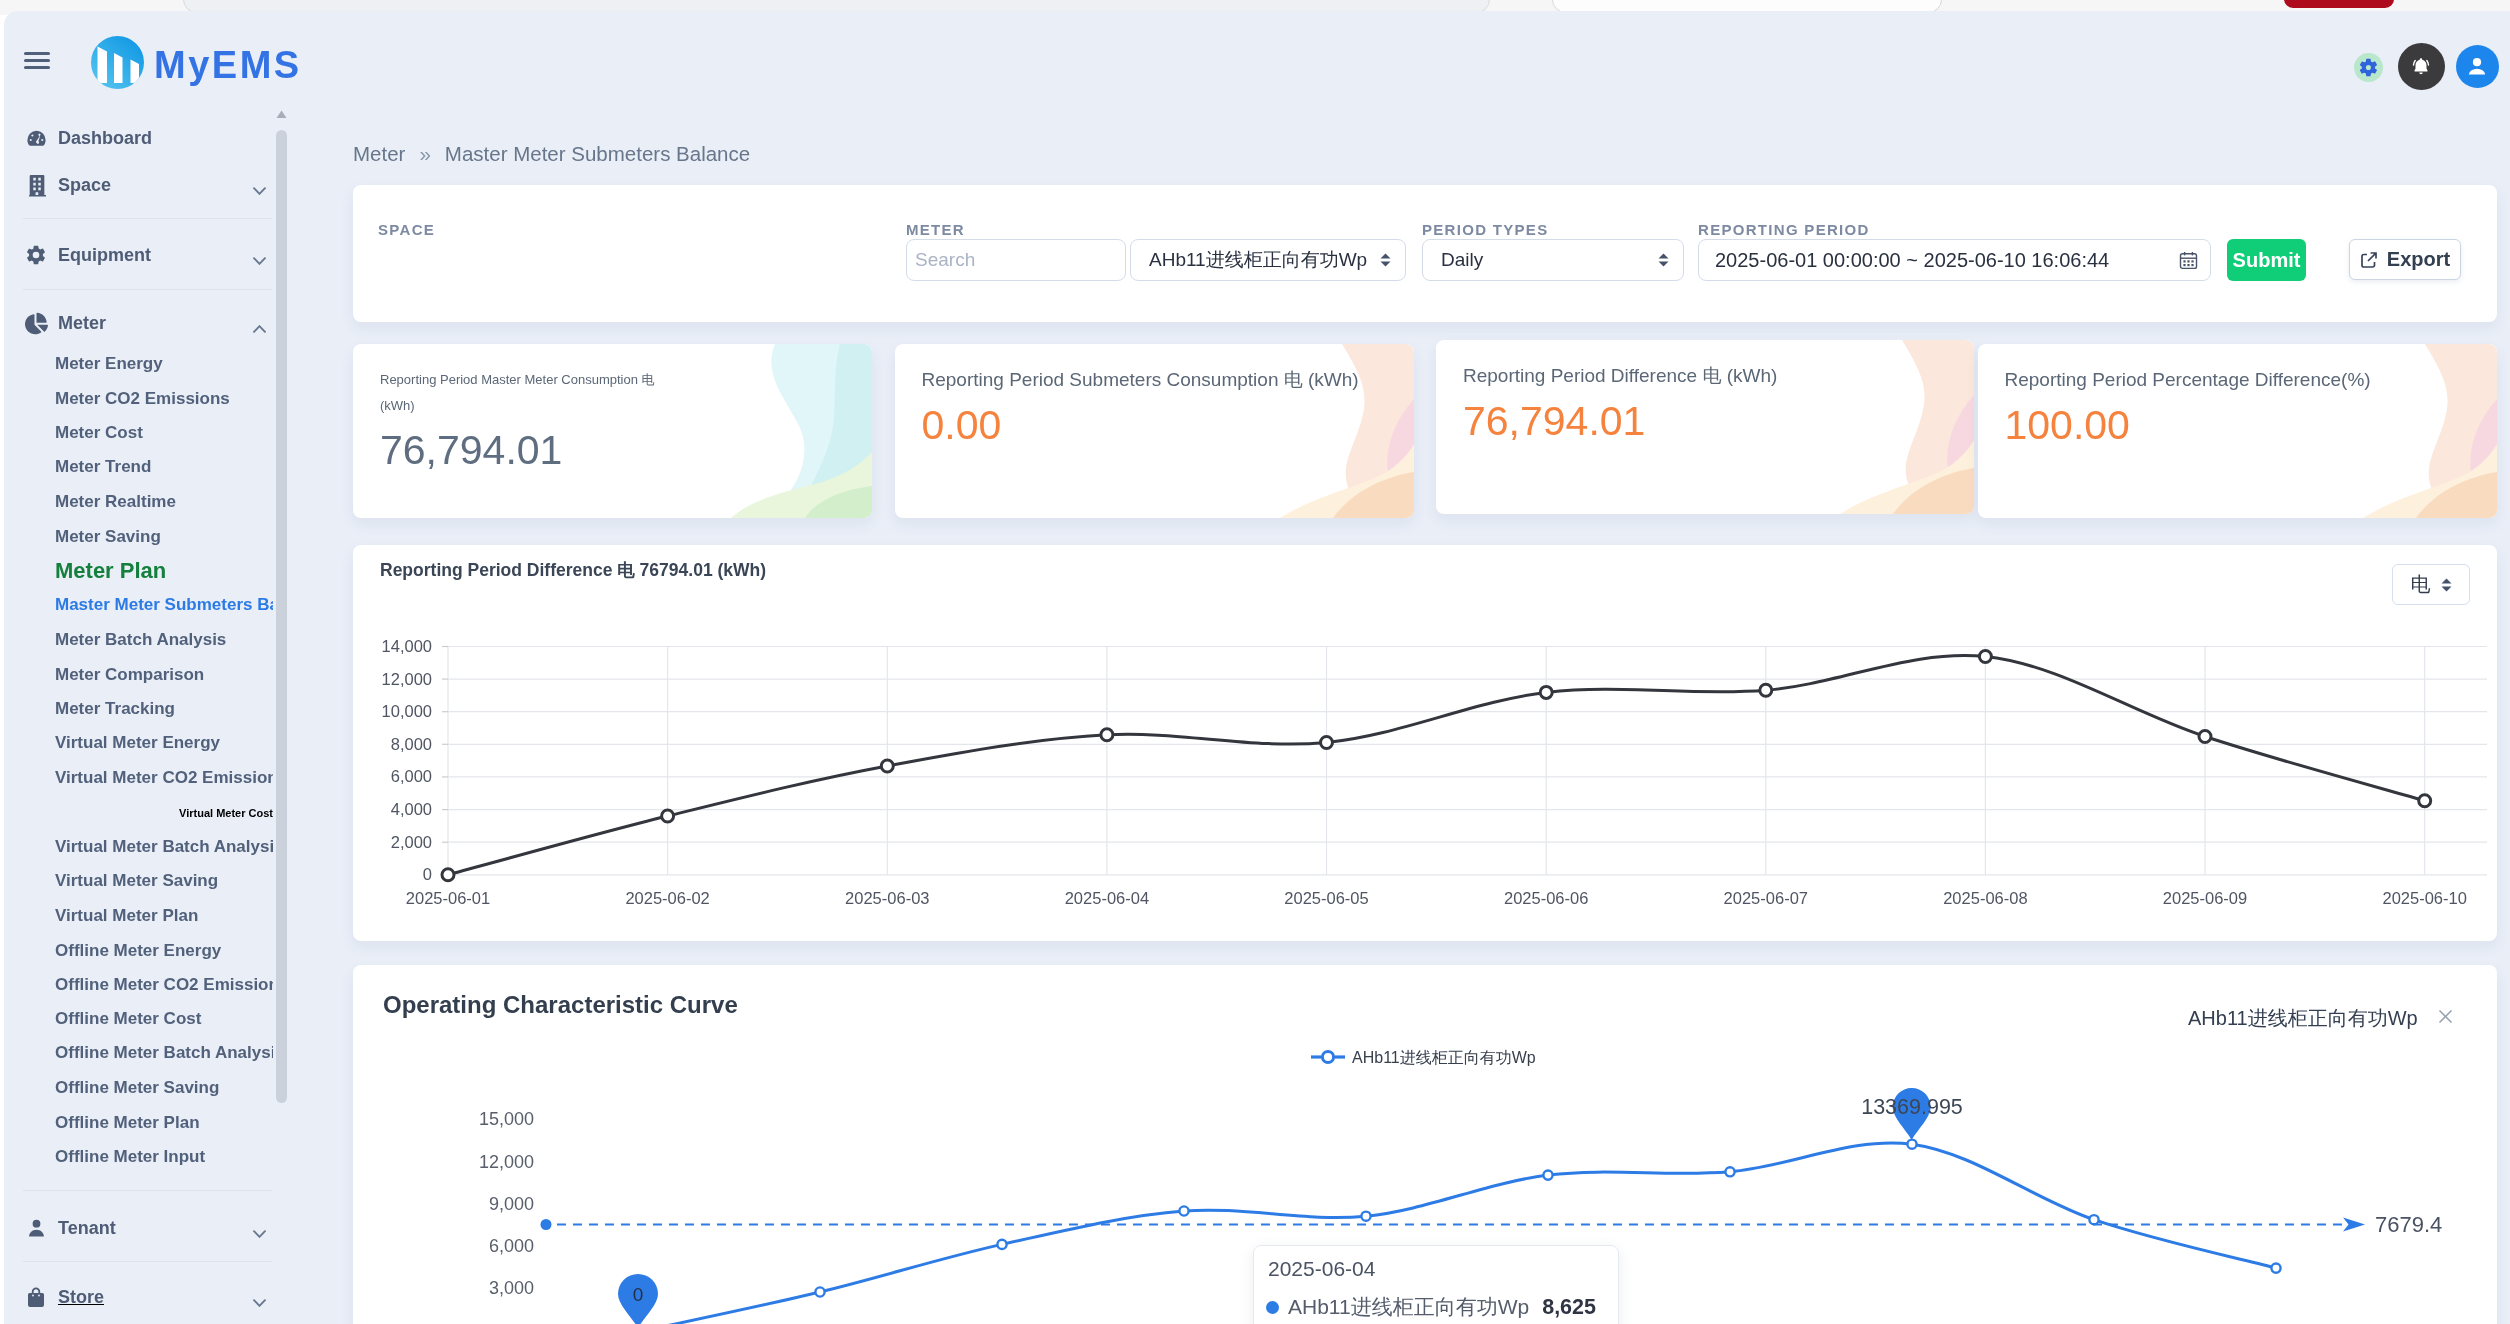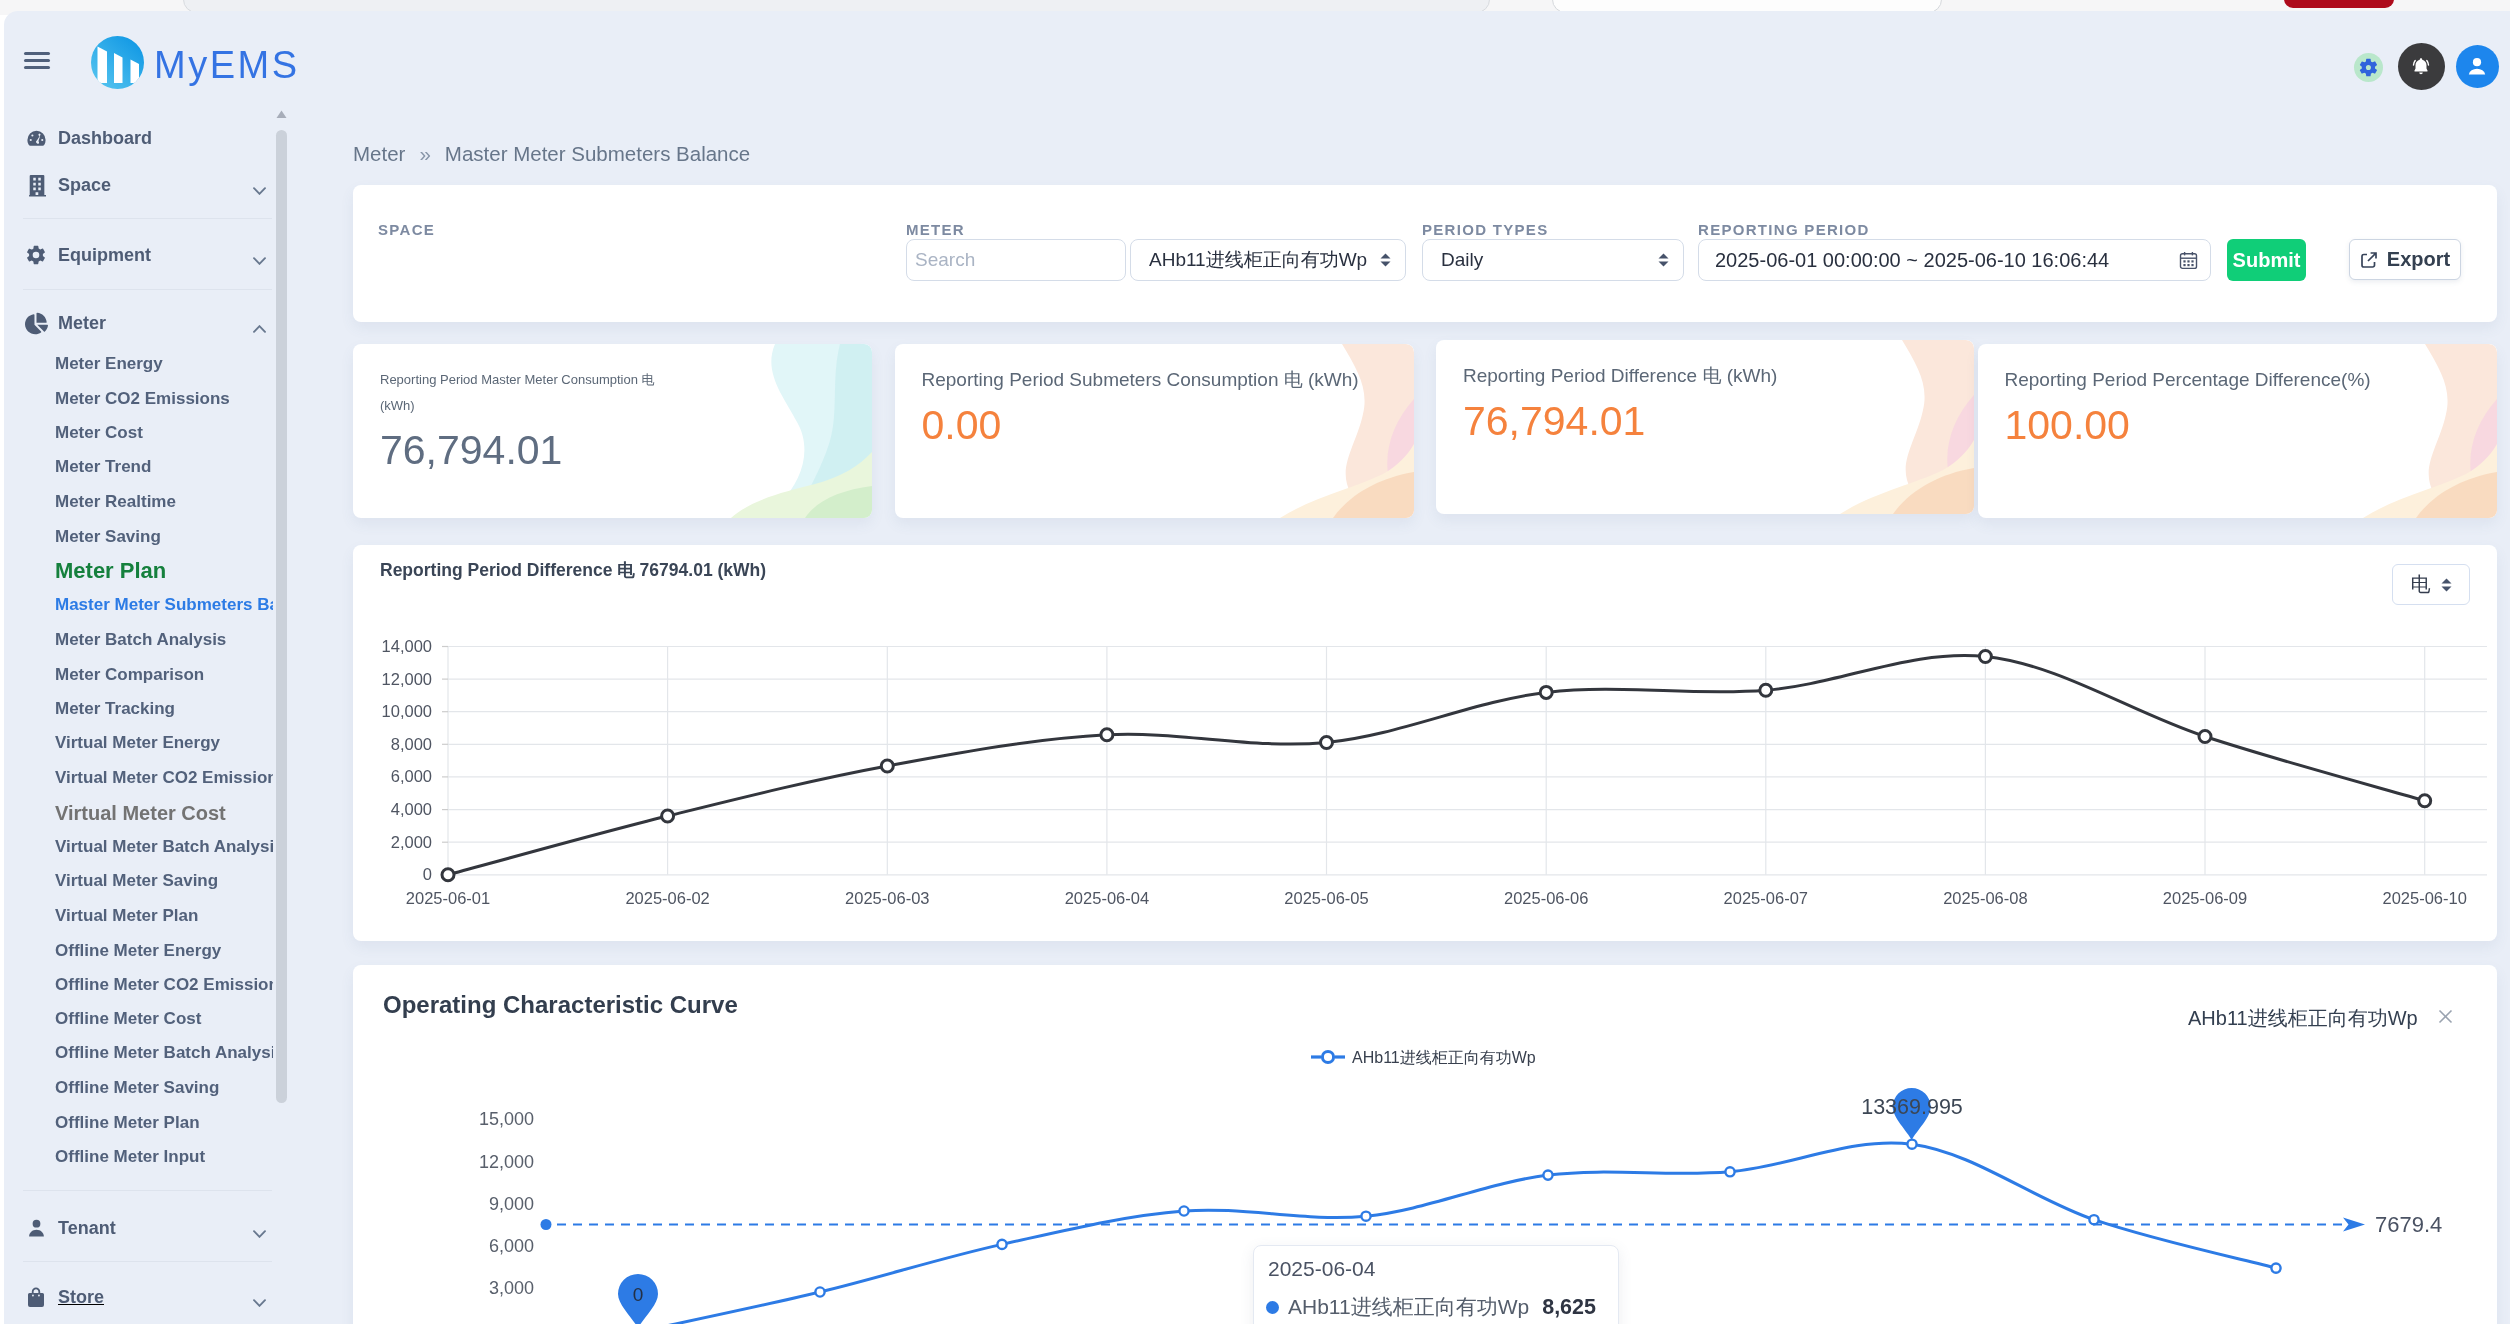--- a/index.html
+++ b/index.html
@@ -35,21 +35,21 @@
             <circle cx="26.5" cy="26.5" r="26.5"></circle>
           </clipPath>
         </defs>
         <circle cx="26.5" cy="26.5" r="26.5" fill="url(#lg)"></circle>
         <g fill="#fff" clip-path="url(#lc)">
           <polygon points="6.5,10.5 16,15.5 16,47 6.5,47"></polygon>
           <polygon points="23,17 31.5,21.5 31.5,47 23,47"></polygon>
           <polygon points="39.5,23.5 48,28 48,47 39.5,47"></polygon>
         </g>
       </svg></div>
-  <div class="abs" style="left:150px;top:33px;font-size:38px;font-weight:400;color:#3473e3;letter-spacing:2.5px;">MyEMS</div>
+  <div class="abs" style="left:150px;top:33px;font-size:38px;font-weight:700;color:#3473e3;letter-spacing:2.5px;">MyEMS</div>
 
   <div class="abs" style="left:2349.5px;top:41.5px;width:29px;height:29px;border-radius:50%;background:#b9e7cb;display:flex;align-items:center;justify-content:center;">
       <svg width="21" height="21" viewBox="0 0 24 24">
         <path fill="#2f63dc" d="M19.4 13c.04-.33.06-.66.06-1s-.02-.67-.06-1l2.1-1.65a.5.5 0 0 0 .12-.64l-2-3.46a.5.5 0 0 0-.6-.22l-2.49 1a7.3 7.3 0 0 0-1.73-1l-.38-2.65A.5.5 0 0 0 13.9 2h-4a.5.5 0 0 0-.5.42L9 5.07c-.63.26-1.2.6-1.73 1l-2.5-1a.5.5 0 0 0-.6.22l-2 3.46a.5.5 0 0 0 .13.64L4.4 11c-.04.33-.07.66-.07 1s.03.67.07 1l-2.1 1.65a.5.5 0 0 0-.12.64l2 3.46c.12.22.38.3.6.22l2.49-1c.53.4 1.1.74 1.73 1l.38 2.65c.04.24.25.42.5.42h4c.25 0 .46-.18.5-.42l.38-2.65c.63-.26 1.2-.6 1.73-1l2.5 1c.22.08.48 0 .6-.22l2-3.46a.5.5 0 0 0-.13-.64L19.4 13zm-7.5 1.9a2.9 2.9 0 1 1 0-5.8 2.9 2.9 0 0 1 0 5.8z"></path>
       </svg>
     </div>
   <div class="abs" style="left:2393.5px;top:32px;width:47px;height:47px;border-radius:50%;background:#3b3b3d;display:flex;align-items:center;justify-content:center;">
       <svg width="24" height="24" viewBox="0 0 24 24">
         <path fill="#fff" d="M12 3.2c.7 0 1.2.5 1.2 1.2v.4c2.6.6 4.3 2.8 4.3 5.5v3.2l1.1 2.2c.1.3-.1.7-.4.7H5.8c-.3 0-.5-.4-.4-.7l1.1-2.2v-3.2c0-2.7 1.7-4.9 4.3-5.5v-.4c0-.7.5-1.2 1.2-1.2zm-1.8 14.2h3.6a1.8 1.8 0 0 1-3.6 0z"></path>
         <path d="M6.2 5.5 A 8 8 0 0 0 4.5 10" fill="none" stroke="#fff" stroke-width="1.4" stroke-linecap="round"></path>
@@ -116,21 +116,21 @@
 <div style="position:absolute;left:55px;top:450px;height:34px;width:218px;line-height:34px;font-size:17px;font-weight:600;color:#52617b;white-space:nowrap;overflow:hidden;">Meter Trend</div>
 <div style="position:absolute;left:55px;top:485px;height:34px;width:218px;line-height:34px;font-size:17px;font-weight:600;color:#52617b;white-space:nowrap;overflow:hidden;">Meter Realtime</div>
 <div style="position:absolute;left:55px;top:520px;height:34px;width:218px;line-height:34px;font-size:17px;font-weight:600;color:#52617b;white-space:nowrap;overflow:hidden;">Meter Saving</div>
 <div style="position:absolute;left:55px;top:554px;height:34px;width:218px;line-height:34px;font-size:22px;font-weight:600;color:#15803d;white-space:nowrap;overflow:hidden;">Meter Plan</div>
 <div style="position:absolute;left:55px;top:588px;height:34px;width:218px;line-height:34px;font-size:17px;font-weight:600;color:#2c7be5;white-space:nowrap;overflow:hidden;">Master Meter Submeters Balance</div>
 <div style="position:absolute;left:55px;top:623px;height:34px;width:218px;line-height:34px;font-size:17px;font-weight:600;color:#52617b;white-space:nowrap;overflow:hidden;">Meter Batch Analysis</div>
 <div style="position:absolute;left:55px;top:658px;height:34px;width:218px;line-height:34px;font-size:17px;font-weight:600;color:#52617b;white-space:nowrap;overflow:hidden;">Meter Comparison</div>
 <div style="position:absolute;left:55px;top:692px;height:34px;width:218px;line-height:34px;font-size:17px;font-weight:600;color:#52617b;white-space:nowrap;overflow:hidden;">Meter Tracking</div>
 <div style="position:absolute;left:55px;top:726px;height:34px;width:218px;line-height:34px;font-size:17px;font-weight:600;color:#52617b;white-space:nowrap;overflow:hidden;">Virtual Meter Energy</div>
 <div style="position:absolute;left:55px;top:761px;height:34px;width:218px;line-height:34px;font-size:17px;font-weight:600;color:#52617b;white-space:nowrap;overflow:hidden;">Virtual Meter CO2 Emissions</div>
-<div style="position:absolute;left:55px;top:796px;height:34px;width:218px;line-height:34px;font-size:20px;font-weight:600;color:#737373;white-space:nowrap;overflow:hidden;">Virtual Meter Cost</div>
+<div style="position:absolute;left:55px;top:796px;height:34px;width:218px;line-height:34px;font-size:11px;font-weight:600;color:#000000;white-space:nowrap;overflow:hidden;text-align:right;">Virtual Meter Cost</div>
 <div style="position:absolute;left:55px;top:830px;height:34px;width:218px;line-height:34px;font-size:17px;font-weight:600;color:#52617b;white-space:nowrap;overflow:hidden;">Virtual Meter Batch Analysis</div>
 <div style="position:absolute;left:55px;top:864px;height:34px;width:218px;line-height:34px;font-size:17px;font-weight:600;color:#52617b;white-space:nowrap;overflow:hidden;">Virtual Meter Saving</div>
 <div style="position:absolute;left:55px;top:899px;height:34px;width:218px;line-height:34px;font-size:17px;font-weight:600;color:#52617b;white-space:nowrap;overflow:hidden;">Virtual Meter Plan</div>
 <div style="position:absolute;left:55px;top:934px;height:34px;width:218px;line-height:34px;font-size:17px;font-weight:600;color:#52617b;white-space:nowrap;overflow:hidden;">Offline Meter Energy</div>
 <div style="position:absolute;left:55px;top:968px;height:34px;width:218px;line-height:34px;font-size:17px;font-weight:600;color:#52617b;white-space:nowrap;overflow:hidden;">Offline Meter CO2 Emissions</div>
 <div style="position:absolute;left:55px;top:1002px;height:34px;width:218px;line-height:34px;font-size:17px;font-weight:600;color:#52617b;white-space:nowrap;overflow:hidden;">Offline Meter Cost</div>
 <div style="position:absolute;left:55px;top:1036px;height:34px;width:218px;line-height:34px;font-size:17px;font-weight:600;color:#52617b;white-space:nowrap;overflow:hidden;">Offline Meter Batch Analysis</div>
 <div style="position:absolute;left:55px;top:1071px;height:34px;width:218px;line-height:34px;font-size:17px;font-weight:600;color:#52617b;white-space:nowrap;overflow:hidden;">Offline Meter Saving</div>
 <div style="position:absolute;left:55px;top:1106px;height:34px;width:218px;line-height:34px;font-size:17px;font-weight:600;color:#52617b;white-space:nowrap;overflow:hidden;">Offline Meter Plan</div>
 <div style="position:absolute;left:55px;top:1140px;height:34px;width:218px;line-height:34px;font-size:17px;font-weight:600;color:#52617b;white-space:nowrap;overflow:hidden;">Offline Meter Input</div>

